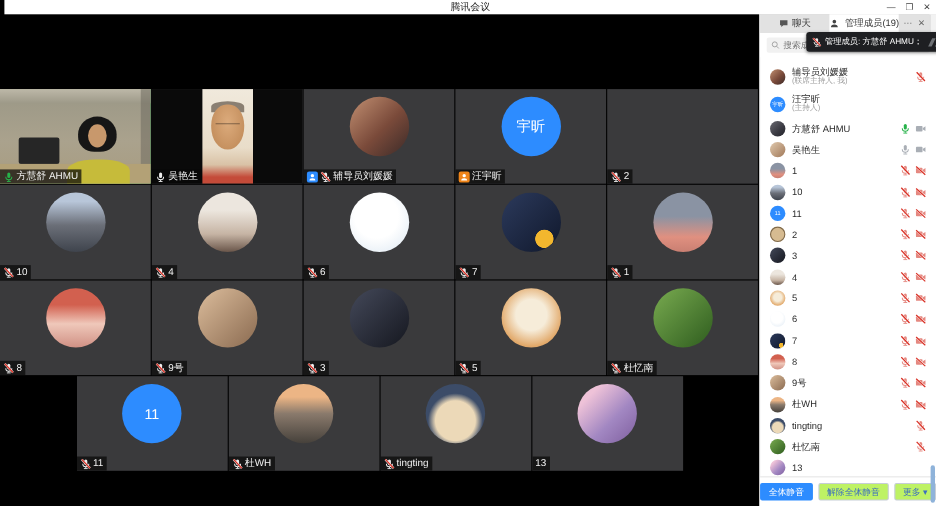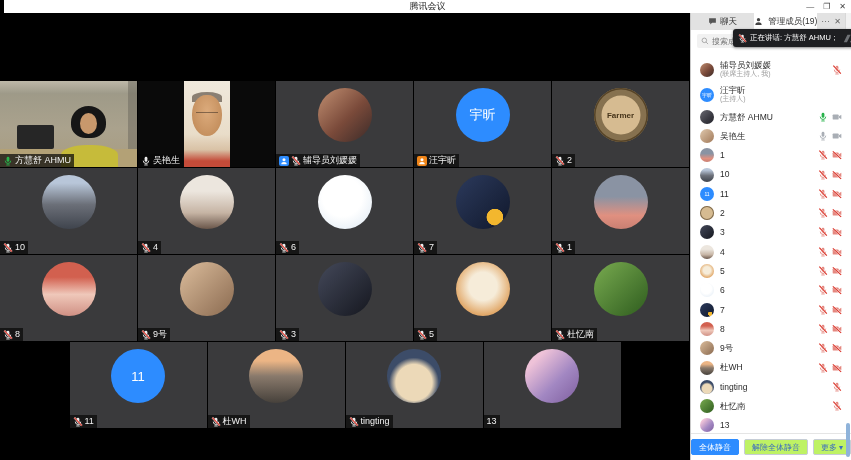--- a/index.html
+++ b/index.html
@@ -170,21 +170,20 @@
                 <span class="badge host" style="background: rgb(240, 133, 25);">
                   <svg width="8" height="8" viewBox="0 0 12 12">
                     <circle cx="6" cy="4" r="2.3" fill="#fff"></circle>
                     <path d="M1.9 10.8a4.1 3.4 0 0 1 8.2 0z" fill="#fff"></path>
                   </svg>
                 </span>
                 <span>汪宇昕</span>
               </div>
             </div>
             <div class="tile">
-              <div class="big-av ring" style="background: rgb(214, 187, 145);">Farmer</div>
               <div class="tlabel">
                 <span>
                   <svg width="10" height="10" viewBox="0 0 12 12">
     <rect x="4.35" y="0.9" width="3.3" height="6" rx="1.65" fill="#ececec"></rect>
     <path d="M2.7 5.6 a3.3 3.3 0 0 0 6.6 0" fill="none" stroke="#ececec" stroke-width="1.1"></path>
     <line x1="6" y1="9" x2="6" y2="10.3" stroke="#ececec" stroke-width="1.1"></line>
     <line x1="3.9" y1="10.8" x2="8.1" y2="10.8" stroke="#ececec" stroke-width="1"></line>
     <line x1="1.6" y1="0.8" x2="10.6" y2="10.4" stroke="#ffffff" stroke-width="2.4" opacity="0.85"></line>
                     <line x1="1.6" y1="0.8" x2="10.6" y2="10.4" stroke="#d93025" stroke-width="1.4"></line>
   </svg>
@@ -459,21 +458,21 @@
         <span id="toast-mic">
             <svg width="9" height="9" viewBox="0 0 12 12">
     <rect x="4.35" y="0.9" width="3.3" height="6" rx="1.65" fill="#ececec"></rect>
     <path d="M2.7 5.6 a3.3 3.3 0 0 0 6.6 0" fill="none" stroke="#ececec" stroke-width="1.1"></path>
     <line x1="6" y1="9" x2="6" y2="10.3" stroke="#ececec" stroke-width="1.1"></line>
     <line x1="3.9" y1="10.8" x2="8.1" y2="10.8" stroke="#ececec" stroke-width="1"></line>
     <line x1="1.6" y1="0.8" x2="10.6" y2="10.4" stroke="#ffffff" stroke-width="2.4" opacity="0.85"></line>
               <line x1="1.6" y1="0.8" x2="10.6" y2="10.4" stroke="#d93025" stroke-width="1.4"></line>
   </svg>
           </span>
-        <span>正在讲话: 方慧舒 AHMU；</span>
+        <span>管理成员: 方慧舒 AHMU；</span>
         <span>
           <svg width="22" height="11" viewBox="0 0 24 12">
             <path d="M3 10 L7 2 L10.5 2 L6.5 10 Z" fill="#6e7175"></path>
             <path d="M10 10 L14 2 L17.5 2 L13.5 10 Z" fill="#94979c"></path>
             <path d="M23 3.2 l-3.8 2.8 3.8 2.8" stroke="#c3c6cb" stroke-width="1.2" fill="none"></path>
           </svg>
         </span>
       </div>
 
       <div class="memberlist" id="memberlist">

